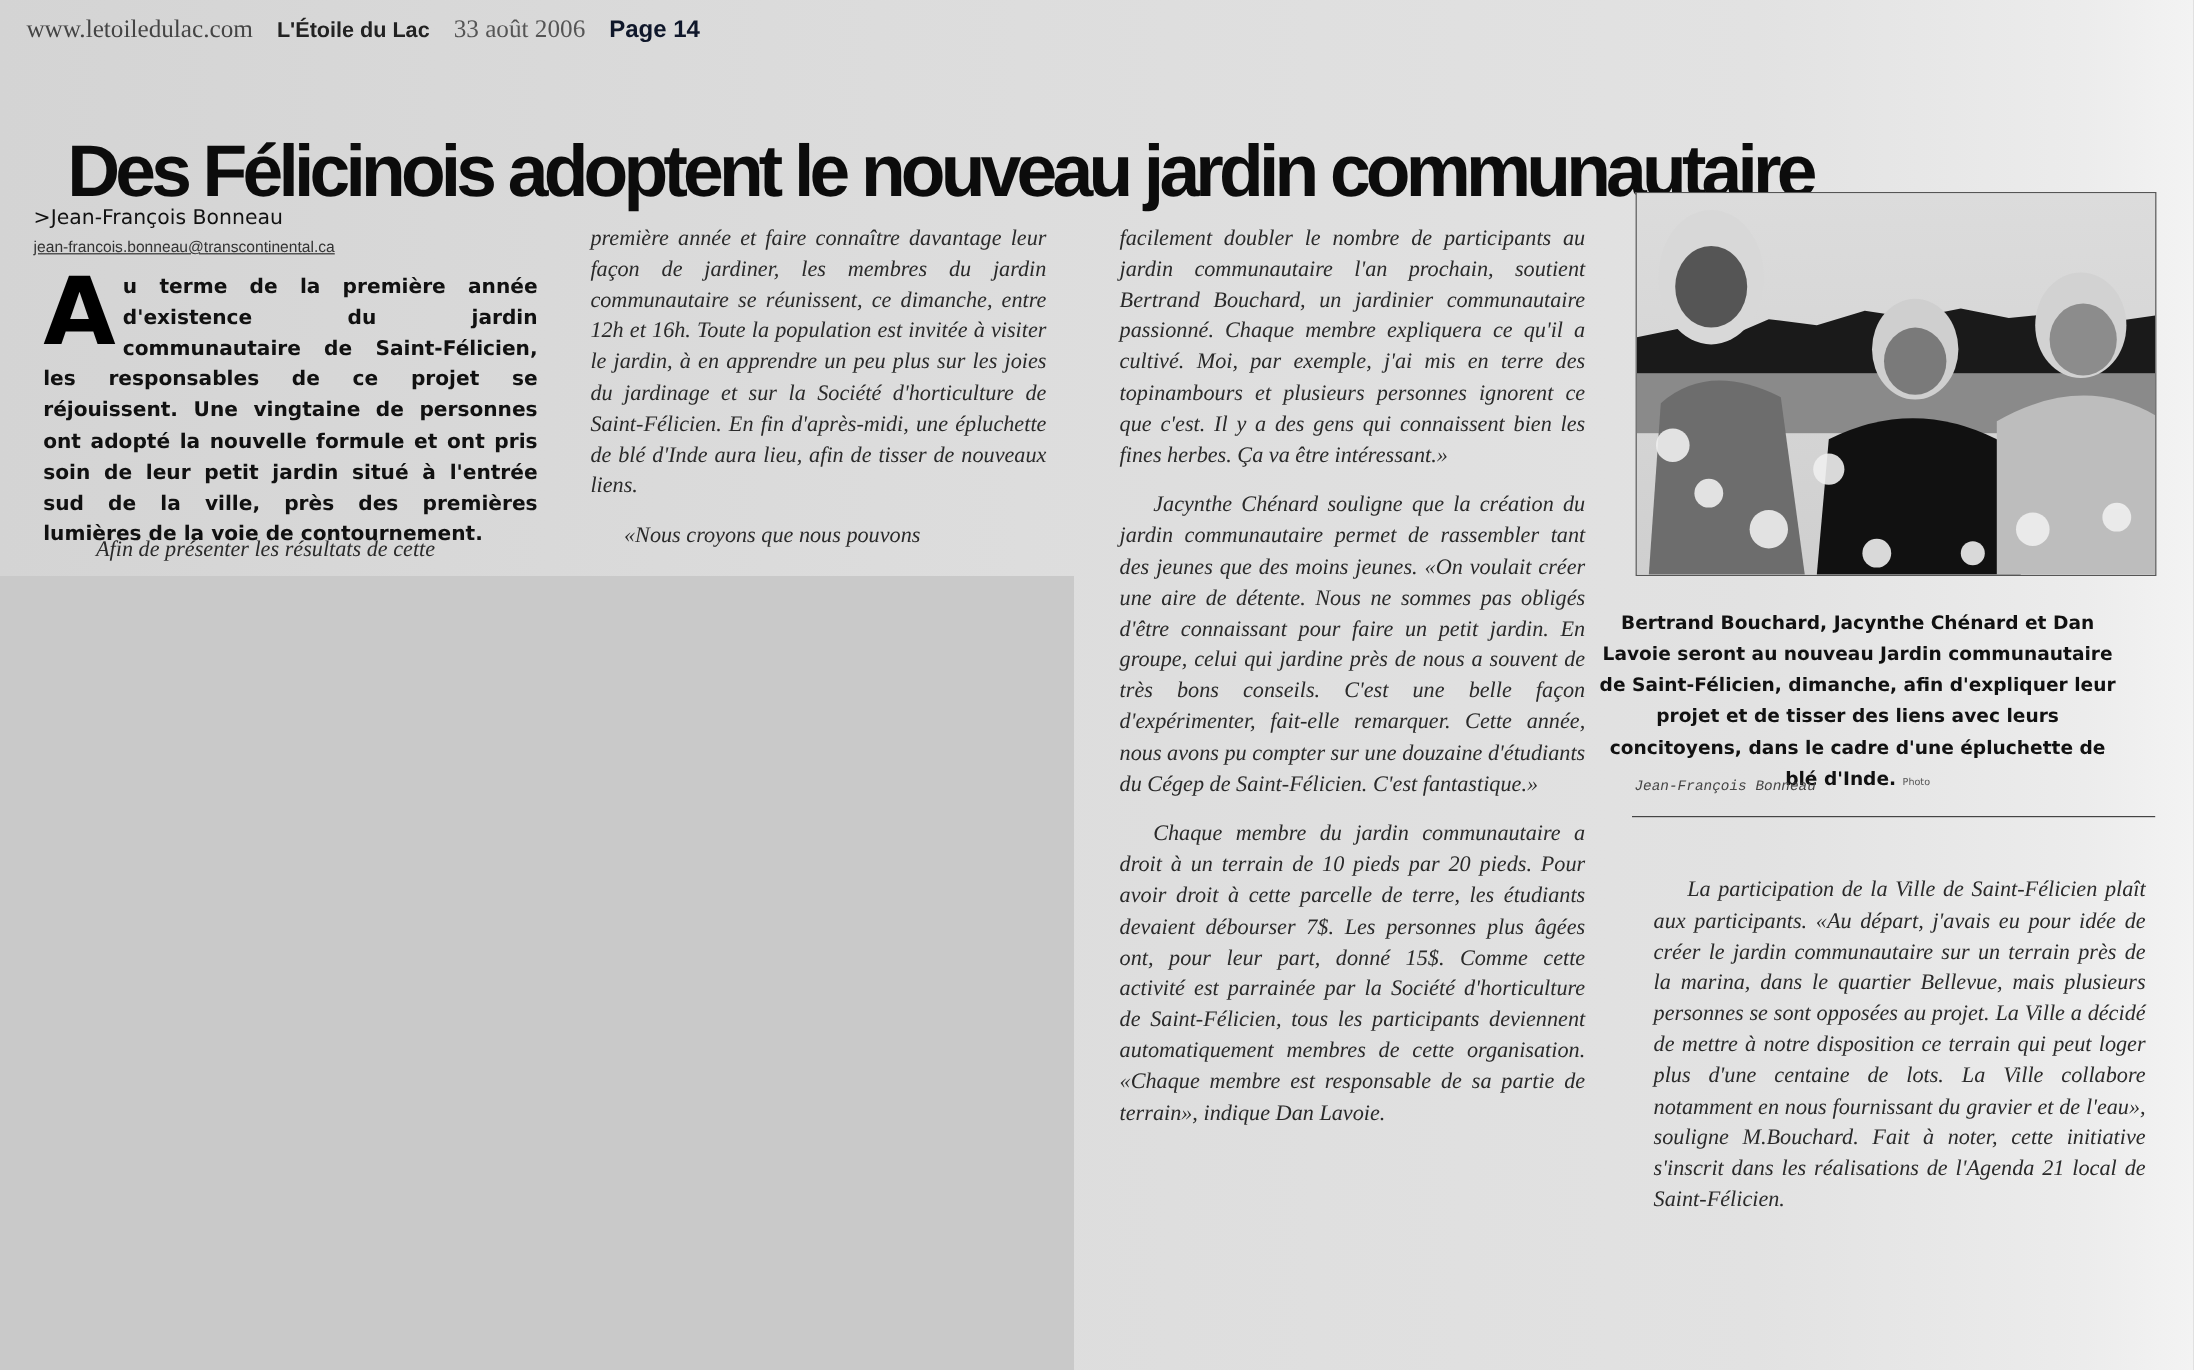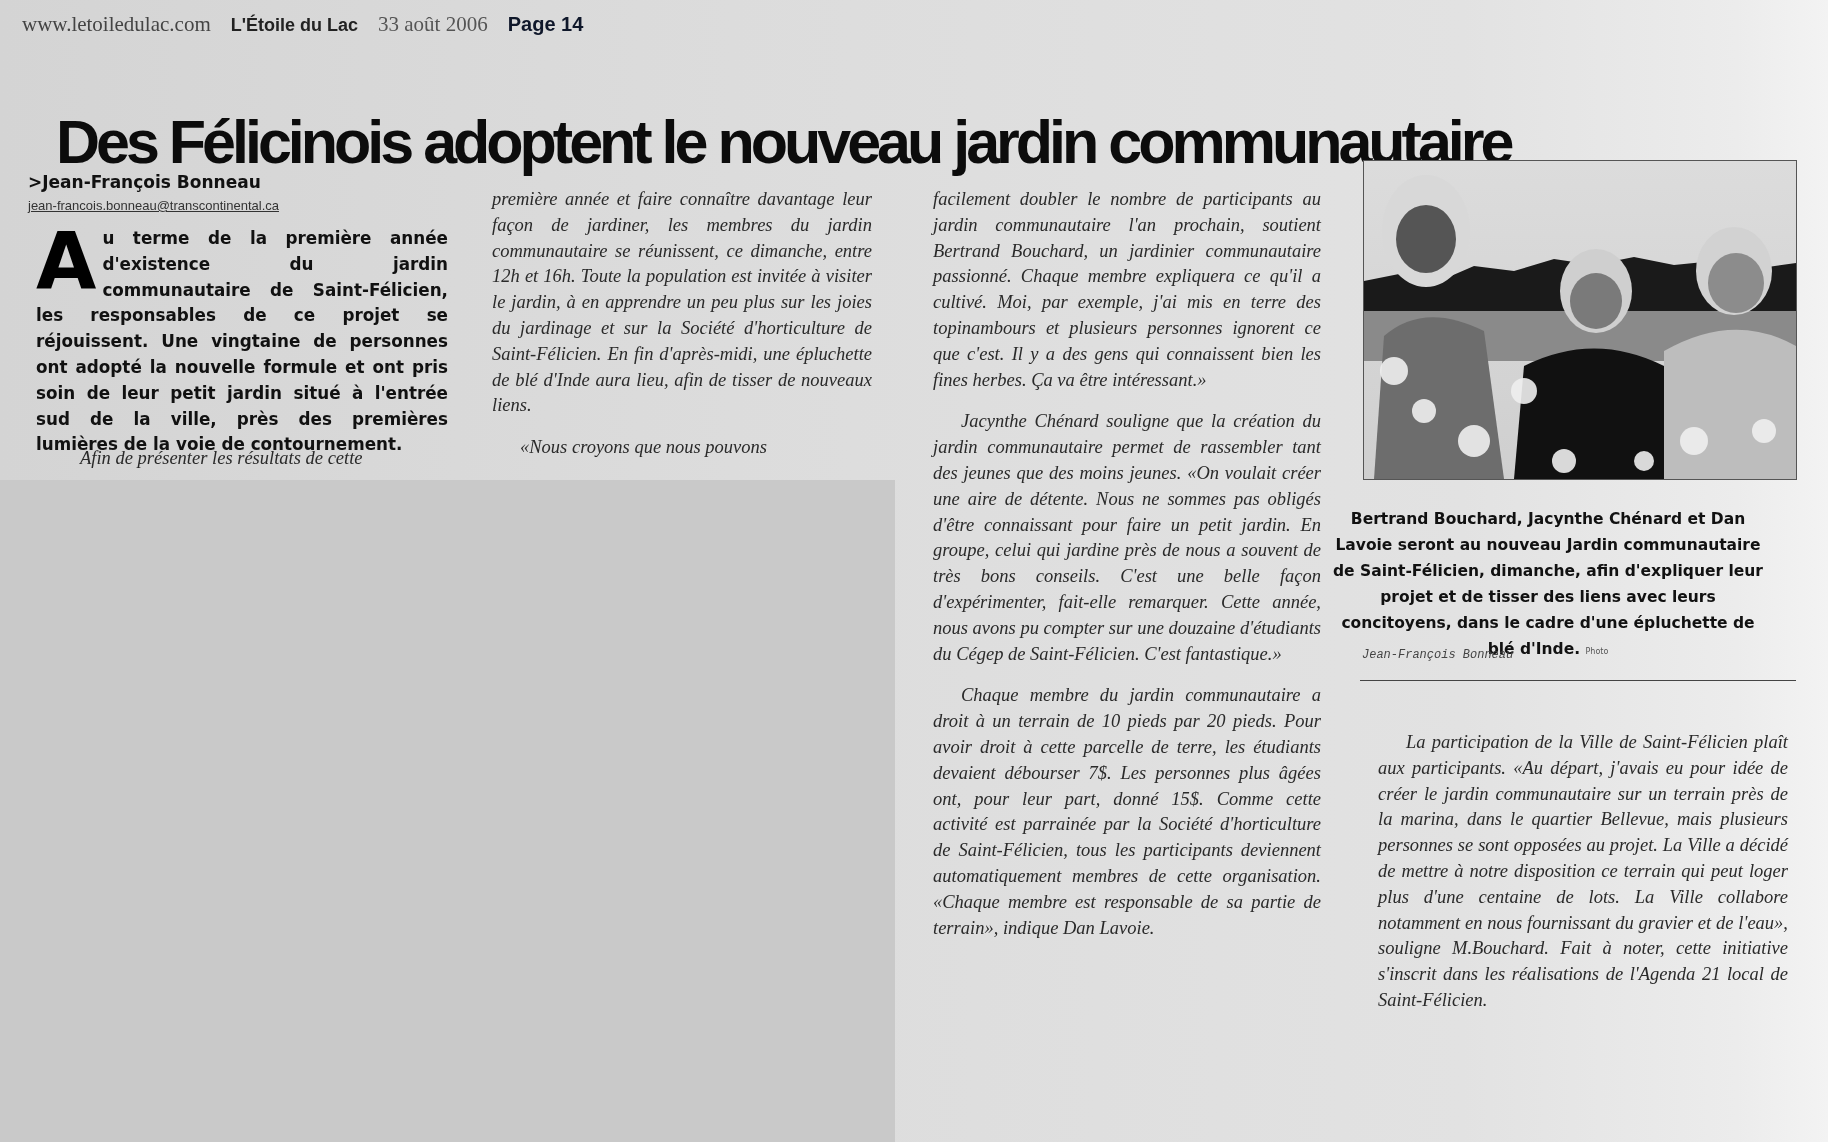--- a/index.html
+++ b/index.html
@@ -29,21 +29,21 @@
 
     .headline {
       position: absolute; left: 56px; top: 58px; width: 1720px;
       font-family: "Liberation Sans", sans-serif; font-weight: bold;
       font-size: 61px; letter-spacing: -4px; color: #0c0c0c; white-space: nowrap;
       line-height: 86px;
     }
 
     .byline {
       position: absolute; left: 28px; top: 172px;
-      font-family: "DejaVu Sans", sans-serif; font-weight: bold; font-size: 17px; color: #111;
+      font-family: "DejaVu Sans", sans-serif; font-weight: normal; font-size: 17px; color: #111;
     }
     .email {
       position: absolute; left: 28px; top: 198px;
       font-family: "Liberation Sans", sans-serif; font-size: 13px; color: #333;
       text-decoration: underline;
     }
 
     .col {
       position: absolute; font-size: 18.5px; line-height: 25.8px; text-align: justify;
       color: #2a2a2a; font-family: "Liberation Serif", serif;

